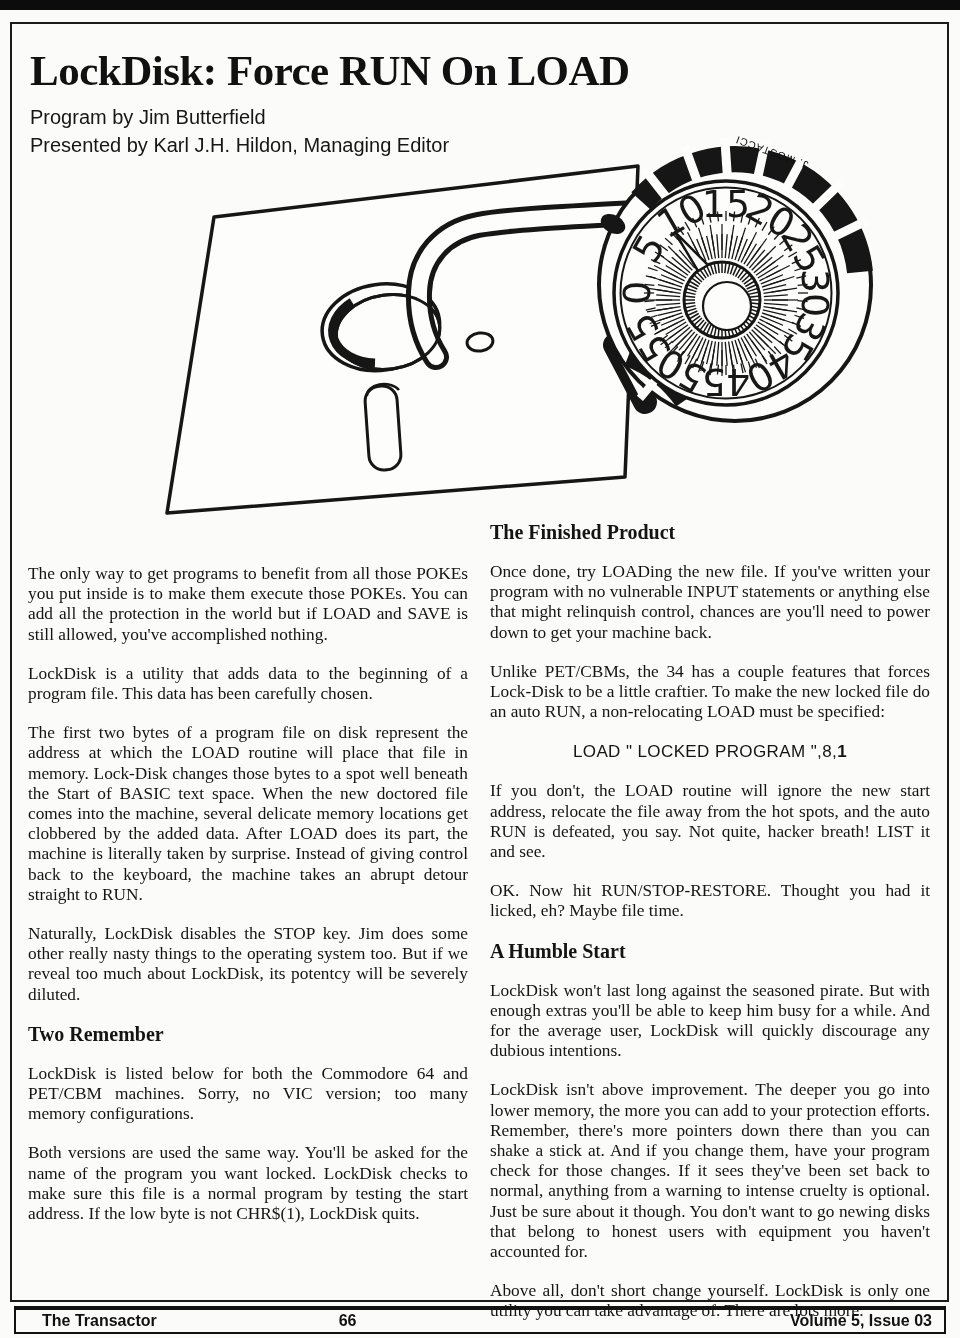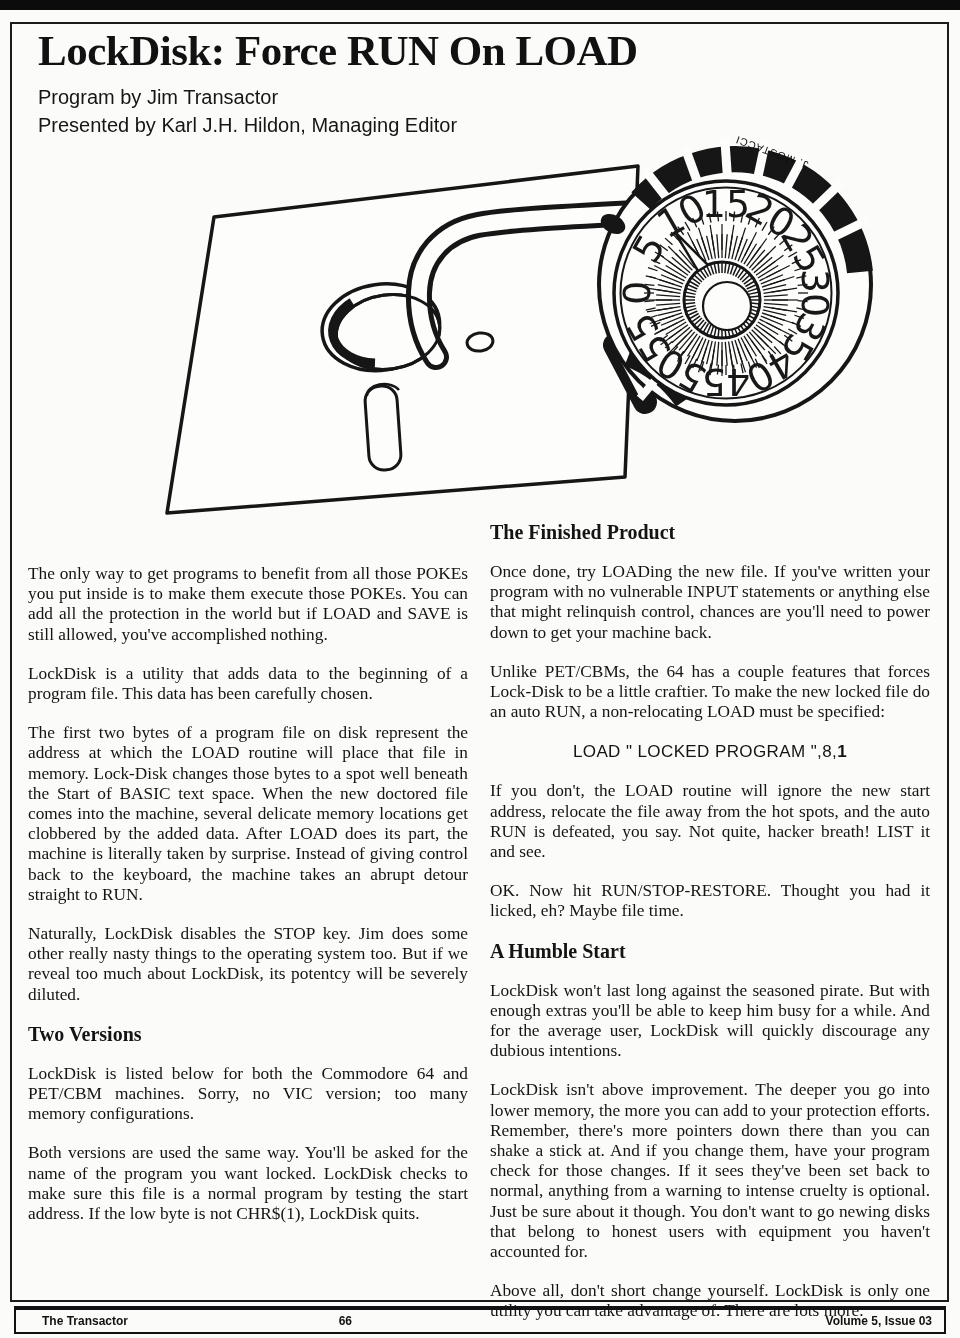--- a/index.html
+++ b/index.html
@@ -4,21 +4,21 @@
 <style>
   html,body{margin:0;padding:0;}
   body{
     width:960px;height:1338px;position:relative;
     background:#fbfbf9;color:#141414;
     font-family:"Liberation Serif",serif;
     overflow:hidden;
   }
   .scan-bar{position:absolute;left:0;top:0;width:960px;height:10px;background:#0c0c0c;}
   .frame{position:absolute;left:10px;top:22px;width:935px;height:1276px;border:2.5px solid #1b1b1b;background:transparent;}
-  .masthead{position:absolute;left:30px;top:28px;width:700px;margin-left:8px;}
+  .masthead{position:absolute;left:30px;top:48px;width:700px;}
   .masthead h1{
     margin:0;font-family:"Liberation Serif",serif;font-weight:bold;
     font-size:43px;letter-spacing:-0.5px;line-height:1.05;color:#111;
   }
   .byline{font-family:"Liberation Sans",sans-serif;font-size:20px;line-height:28px;color:#161616;}
   .byline.first{margin-top:10px;}
   .art{position:absolute;left:0;top:0;width:960px;height:530px;pointer-events:none;}
   .columns{position:absolute;left:28px;top:518px;width:902px;display:flex;gap:22px;}
   .col{width:440px;font-size:17.3px;line-height:20.2px;text-align:justify;hyphens:auto;-webkit-hyphens:auto;}
   .col-left{padding-top:46px;}
@@ -28,38 +28,38 @@
   .code{
     font-family:"Liberation Sans",sans-serif;font-size:17px;line-height:21px;
     text-align:center;margin:0 0 19px 0;letter-spacing:0.4px;
   }
   .code b{font-weight:bold;}
   .footer{
     position:absolute;left:14px;top:1306px;width:928px;height:22px;
     border-top:4px solid #111;border-bottom:2px solid #111;
     border-left:2px solid #111;border-right:2px solid #111;
     display:flex;align-items:center;
-    font-family:"Liberation Sans",sans-serif;font-weight:bold;font-size:12px;color:#111;
+    font-family:"Liberation Sans",sans-serif;font-weight:bold;font-size:16px;color:#111;
     padding:0;box-sizing:content-box;
   }
   .footer .f-left{flex:1;text-align:left;padding-left:26px;}
   .footer .f-center{flex:1;}
   .footer .f-right{flex:1;text-align:right;padding-right:12px;}
   .dial-num{font-family:"DejaVu Sans",sans-serif;font-size:38px;fill:#181818;}
   .sig{font-family:"Liberation Sans",sans-serif;font-size:10.5px;letter-spacing:1px;fill:#111;}
 </style>
 </head>
 <body>
 
 <div class="scan-bar"></div>
 <div class="frame"></div>
 
 <div class="masthead">
   <h1>LockDisk: Force RUN On LOAD</h1>
-  <div class="byline first">Program by Jim Transactor</div>
+  <div class="byline first">Program by Jim Butterfield</div>
   <div class="byline">Presented by Karl J.H. Hildon, Managing Editor</div>
 </div>
 
 <svg class="art" viewBox="0 0 960 530">
 
   <g>
     <path d="M 214 217 L 638 166 L 625 477 L 167 513 Z" fill="#fdfdfc" stroke="#161616" stroke-width="3.5" stroke-linejoin="round"></path>
 
     <g transform="rotate(-8 383 328)">
       <ellipse cx="381" cy="327" rx="59" ry="43" fill="#fdfdfc" stroke="#161616" stroke-width="3.5"></ellipse>
@@ -378,28 +378,28 @@
 
   <text class="sig" x="809" y="162" transform="rotate(200 809 162)">J. MOSTACCI</text>
 </svg>
 
 <div class="columns">
   <div class="col col-left">
     <p>The only way to get programs to benefit from all those POKEs you put inside is to make them execute those POKEs. You can add all the protection in the world but if LOAD and SAVE is still allowed, you've accomplished nothing.</p>
     <p>LockDisk is a utility that adds data to the beginning of a program file. This data has been carefully chosen.</p>
     <p>The first two bytes of a program file on disk represent the address at which the LOAD routine will place that file in memory. Lock-Disk changes those bytes to a spot well beneath the Start of BASIC text space. When the new doctored file comes into the machine, several delicate memory locations get clobbered by the added data. After LOAD does its part, the machine is literally taken by surprise. Instead of giving control back to the keyboard, the machine takes an abrupt detour straight to RUN.</p>
     <p>Naturally, LockDisk disables the STOP key. Jim does some other really nasty things to the operating system too. But if we reveal too much about LockDisk, its potentcy will be severely diluted.</p>
-    <h3>Two Versions</h3>
+    <h3>Two Remember</h3>
     <p>LockDisk is listed below for both the Commodore 64 and PET/CBM machines. Sorry, no VIC version; too many memory configurations.</p>
     <p>Both versions are used the same way. You'll be asked for the name of the program you want locked. LockDisk checks to make sure this file is a normal program by testing the start address. If the low byte is not CHR$(1), LockDisk quits.</p>
   </div>
   <div class="col col-right">
     <h3>The Finished Product</h3>
     <p>Once done, try LOADing the new file. If you've written your program with no vulnerable INPUT statements or anything else that might relinquish control, chances are you'll need to power down to get your machine back.</p>
-    <p>Unlike PET/CBMs, the 64 has a couple features that forces Lock-Disk to be a little craftier. To make the new locked file do an auto RUN, a non-relocating LOAD must be specified:</p>
+    <p>Unlike PET/CBMs, the 34 has a couple features that forces Lock-Disk to be a little craftier. To make the new locked file do an auto RUN, a non-relocating LOAD must be specified:</p>
     <div class="code"><span>LOAD " LOCKED PROGRAM ",8,</span><b>1</b></div>
     <p>If you don't, the LOAD routine will ignore the new start address, relocate the file away from the hot spots, and the auto RUN is defeated, you say. Not quite, hacker breath! LIST it and see.</p>
     <p>OK. Now hit RUN/STOP-RESTORE. Thought you had it licked, eh? Maybe file time.</p>
     <h3>A Humble Start</h3>
     <p>LockDisk won't last long against the seasoned pirate. But with enough extras you'll be able to keep him busy for a while. And for the average user, LockDisk will quickly discourage any dubious intentions.</p>
     <p>LockDisk isn't above improvement. The deeper you go into lower memory, the more you can add to your protection efforts. Remember, there's more pointers down there than you can shake a stick at. And if you change them, have your program check for those changes. If it sees they've been set back to normal, anything from a warning to intense cruelty is optional. Just be sure about it though. You don't want to go newing disks that belong to honest users with equipment you haven't accounted for.</p>
     <p>Above all, don't short change yourself. LockDisk is only one utility you can take advantage of. There are lots more.</p>
   </div>
 </div>
 

